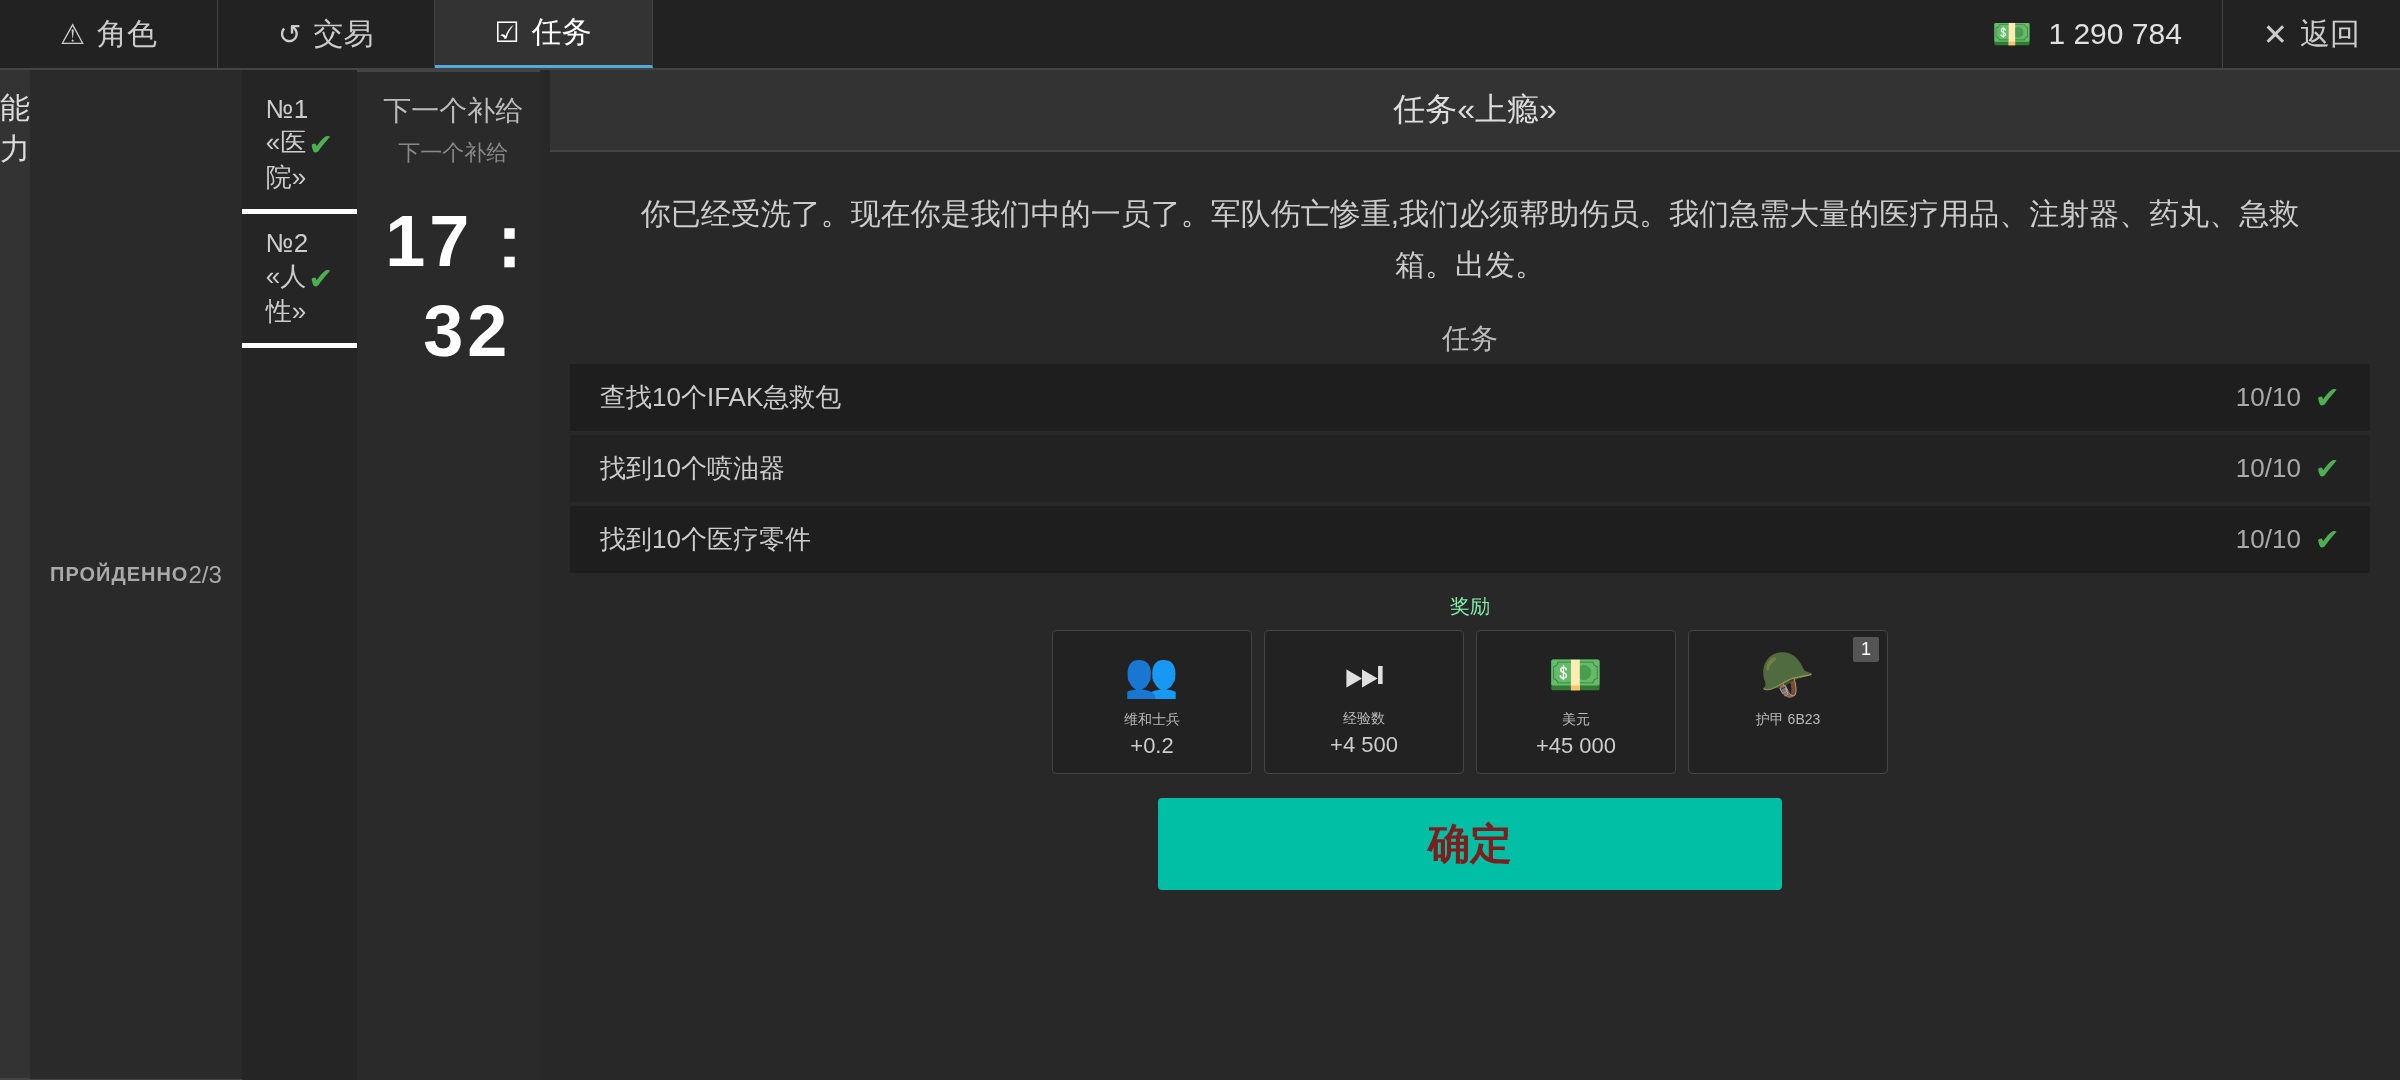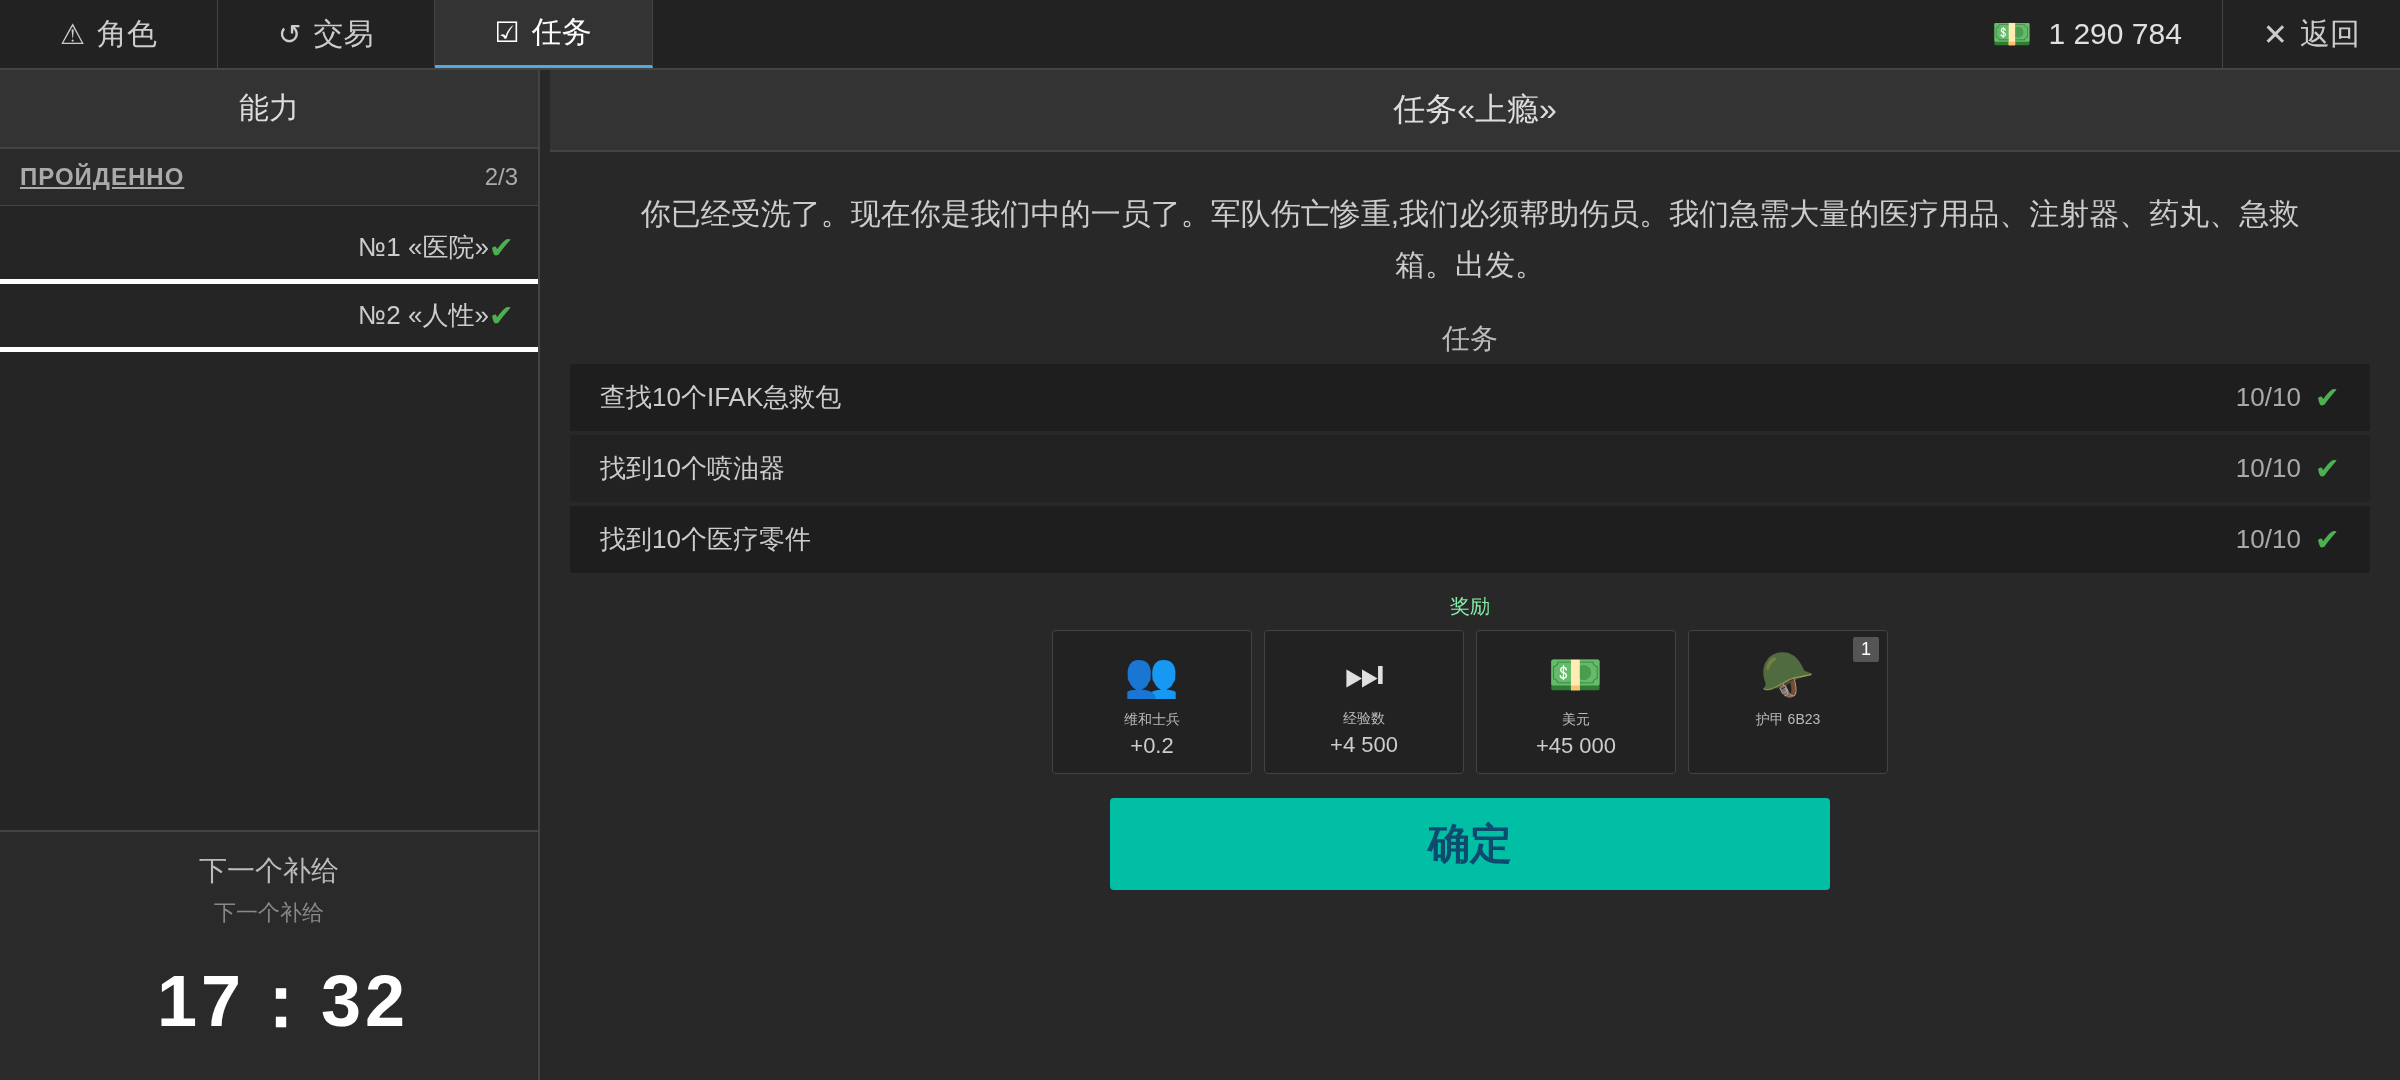--- a/index.html
+++ b/index.html
@@ -79,21 +79,21 @@
       display: flex;
       height: calc(1080px - 70px);
     }
 
     
     .left-panel {
       width: 540px;
       background: #252525;
       border-right: 2px solid #444;
       display: flex;
-      flex-direction: column;
+      flex-direction: row;
     }
 
     .panel-header {
       background: #333;
       text-align: center;
       padding: 18px 0;
       font-size: 30px;
       color: #ddd;
       border-bottom: 2px solid #444;
     }
@@ -101,25 +101,24 @@
     .progress-section {
       background: #2a2a2a;
       padding: 14px 20px;
       display: flex;
       justify-content: space-between;
       align-items: center;
       border-bottom: 1px solid #444;
     }
 
     .progress-label {
-      font-size: 24px;
+      font-size: 20px;
       color: #aaa;
       font-weight: bold;
       letter-spacing: 1px;
-      text-decoration: underline;
     }
 
     .progress-value {
       font-size: 24px;
       color: #aaa;
     }
 
     .quest-list {
       flex: 1;
       padding: 10px 0;
@@ -298,25 +297,25 @@
 
     
     .confirm-area {
       display: flex;
       justify-content: center;
       padding: 14px 0 10px;
     }
 
     .confirm-btn {
       background: #00bfa5;
-      color: #0c4a6e;
+      color: #7f1d1d;
       font-size: 42px;
       font-weight: bold;
       padding: 18px 0;
-      width: 720px;
+      width: 624px;
       text-align: center;
       border-radius: 4px;
       cursor: pointer;
       border: none;
       font-family: 'Microsoft YaHei', 'SimHei', sans-serif;
     }
   </style>
 </head>
 <body>
 

